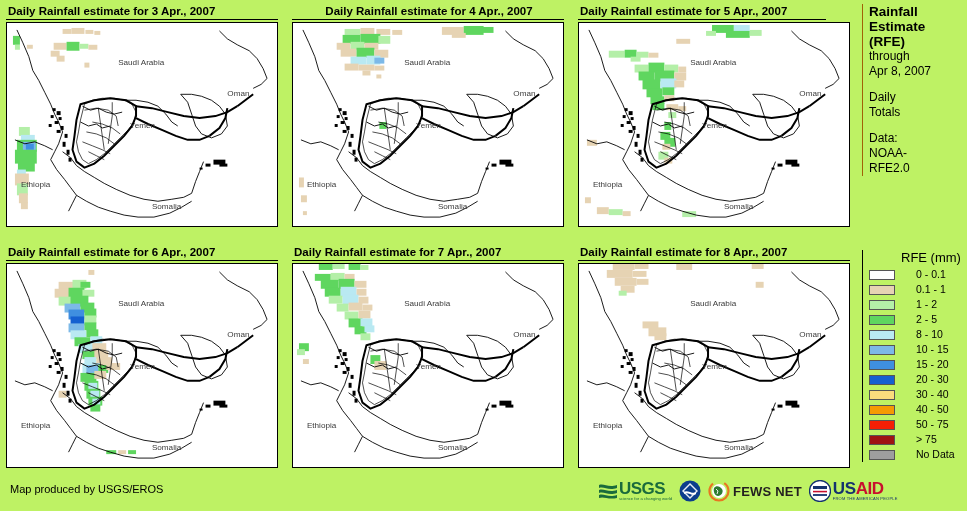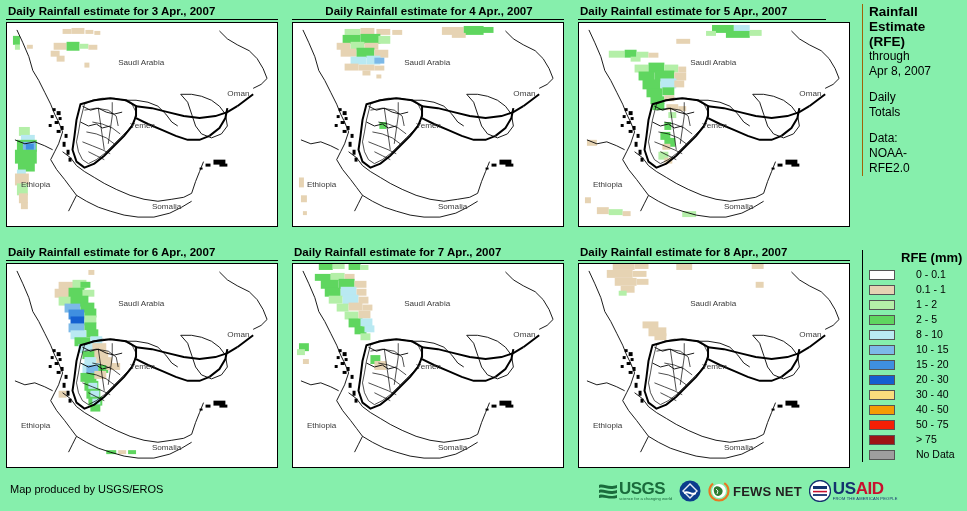--- a/index.html
+++ b/index.html
@@ -1,17 +1,17 @@
 <!DOCTYPE html>
 <html><head>
 <meta charset="utf-8">
 <style>
   html,body{margin:0;padding:0;background:#ffffff;}
   body{width:967px;height:511px;overflow:hidden;font-family:"Liberation Sans",sans-serif;}
-  #root{position:relative;width:967px;height:511px;background:#86efac;}
+  #root{position:relative;width:967px;height:511px;background:#bef264;}
 
   
   .panel{position:absolute;}
   .panel-title{
     font-family:"Liberation Sans",sans-serif;
     font-size:11.5px;font-weight:bold;color:#000;
     white-space:nowrap;line-height:14px;
     padding:0 0 1px 2px;
     border-bottom:1px solid #000;
     width:100%;box-sizing:border-box;
@@ -42,21 +42,21 @@
   }
   .info-gap{height:11px;}
 
   
   #legend{
     position:absolute;left:862px;top:250px;width:105px;
     border-left:1px solid #000;
     padding-left:6px;box-sizing:border-box;
   }
   .legend-title{
-    font-size:13px;font-weight:bold;color:#000;
+    font-size:13px;font-weight:normal;color:#000;
     margin-bottom:2px;line-height:15px;
     font-family:"Liberation Sans",sans-serif;
     padding-left:32px;
   }
   .legend-row{display:flex;align-items:center;height:15px;}
   .legend-swatch{
     width:26px;height:10px;border:1px solid #555;
     box-sizing:border-box;flex:none;
   }
   .legend-label{

